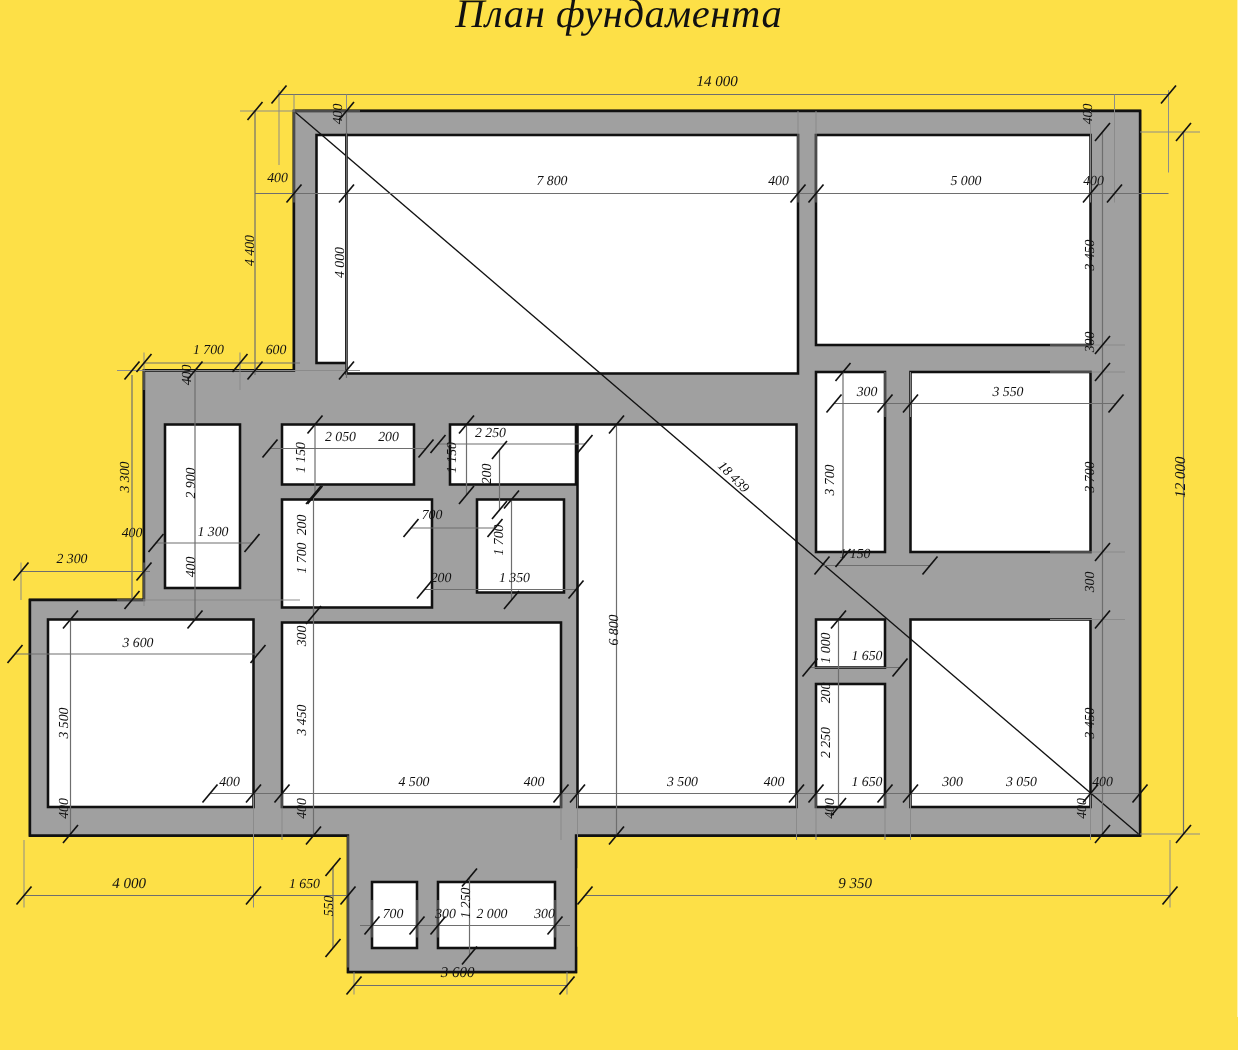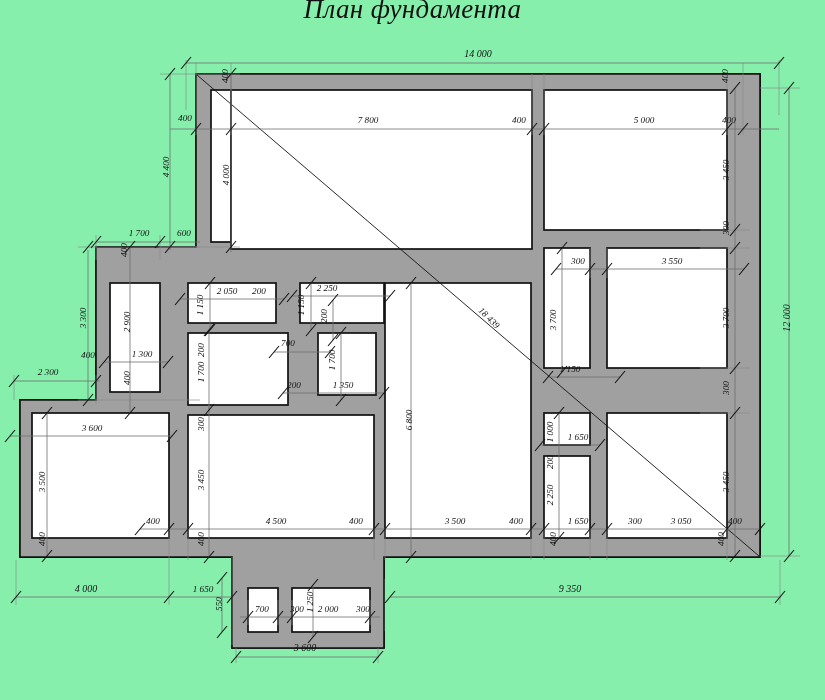--- a/index.html
+++ b/index.html
@@ -4,21 +4,21 @@
 <style>
   html, body {
     margin: 0;
     padding: 0;
     background: #ffffff;
   }
   #page {
     position: relative;
     width: 825px;
     height: 700px;
-    background: #86efac;
+    background: #fde047;
     overflow: hidden;
     font-family: "Liberation Serif", serif;
   }
   #title {
     position: absolute;
     left: 0;
     top: -6px;
     width: 825px;
     text-align: center;
     font-family: "Liberation Serif", serif;

